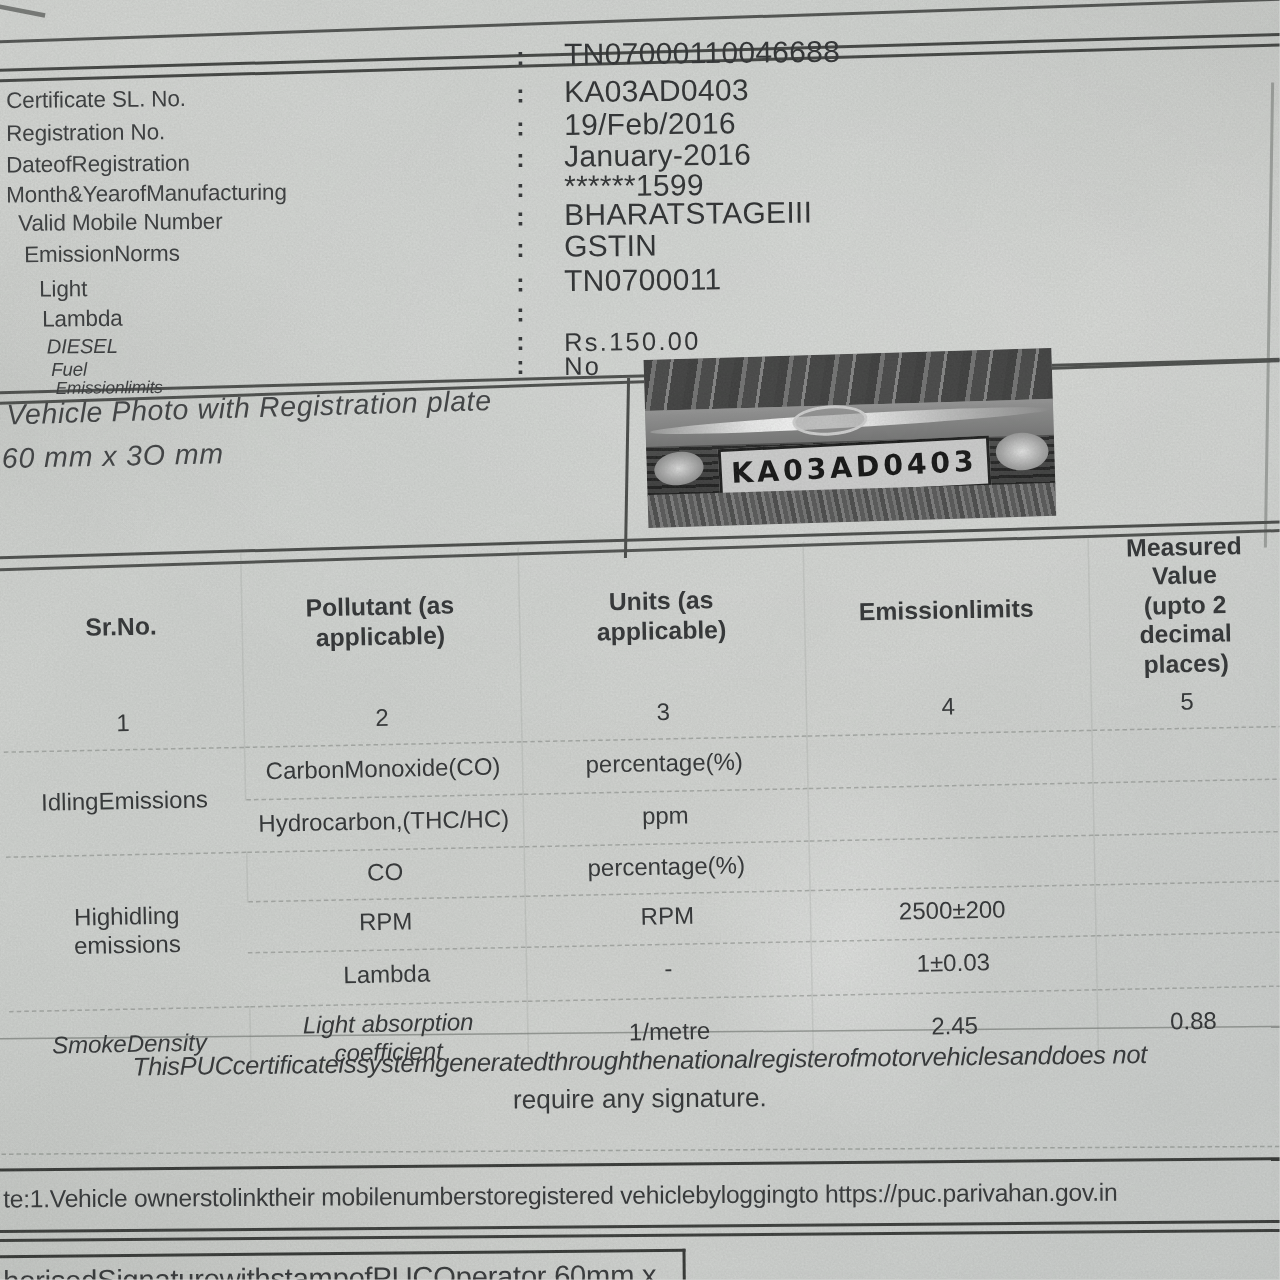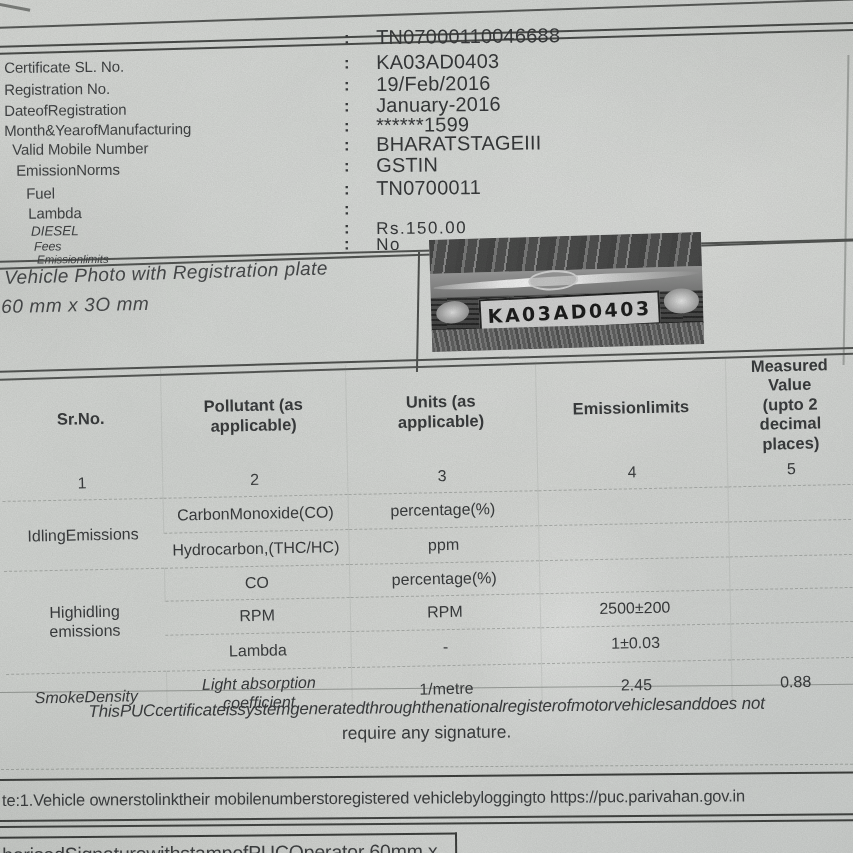--- a/index.html
+++ b/index.html
@@ -166,36 +166,36 @@
       <span class="fl">Valid Mobile Number</span>
       <span class="fc">:</span>
       <span class="fv">BHARATSTAGEIII</span>
     </div>
   <div class="frow f6">
       <span class="fl">EmissionNorms</span>
       <span class="fc">:</span>
       <span class="fv">GSTIN</span>
     </div>
   <div class="frow f7">
-      <span class="fl">Fuel</span>
+      <span class="fl">Light</span>
       <span class="fc">:</span>
       <span class="fv">TN0700011</span>
     </div>
   <div class="frow f8">
       <span class="fl">Lambda</span>
       <span class="fc">:</span>
       <span class="fv"></span>
     </div>
   <div class="frow f9">
       <span class="fl">DIESEL</span>
       <span class="fc">:</span>
       <span class="fv">Rs.150.00</span>
     </div>
   <div class="frow f10">
-      <span class="fl">Fees</span>
+      <span class="fl">Fuel</span>
       <span class="fc">:</span>
       <span class="fv">No</span>
     </div>
   <div class="frow f11">
       <span class="fl">Emissionlimits</span>
       <span class="fc"></span>
       <span class="fv"></span>
     </div>
 </div>
 

